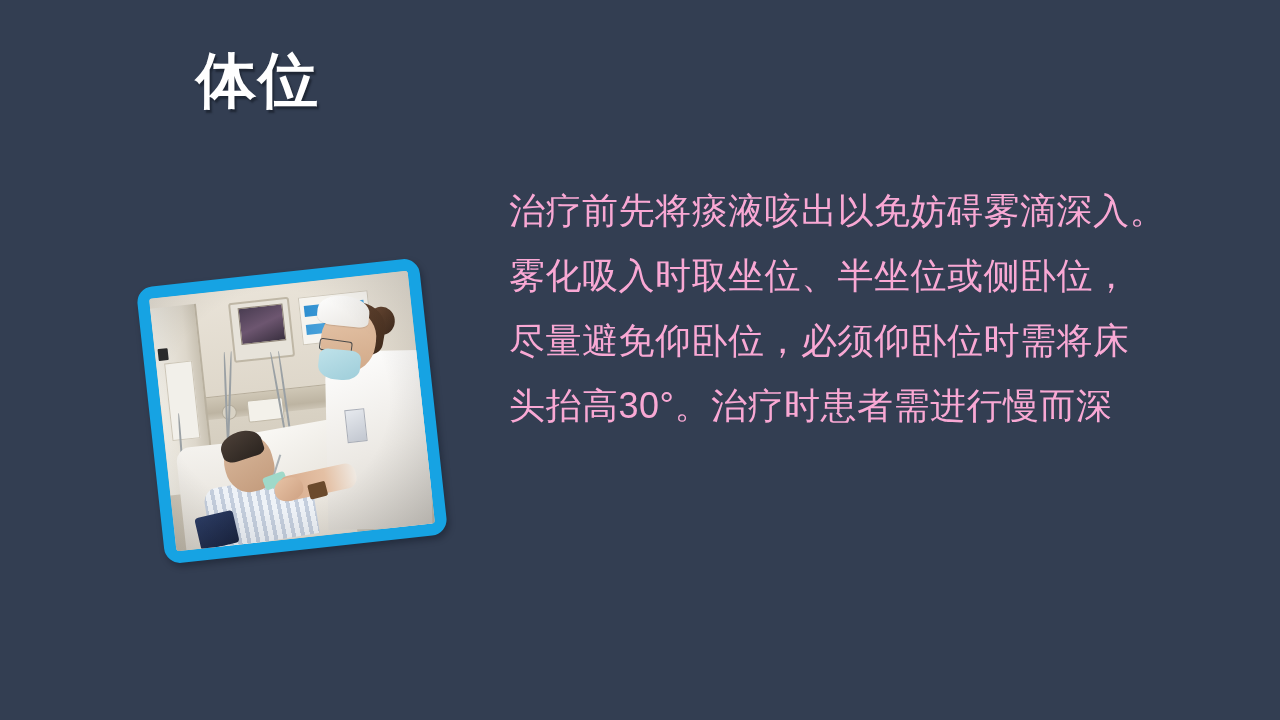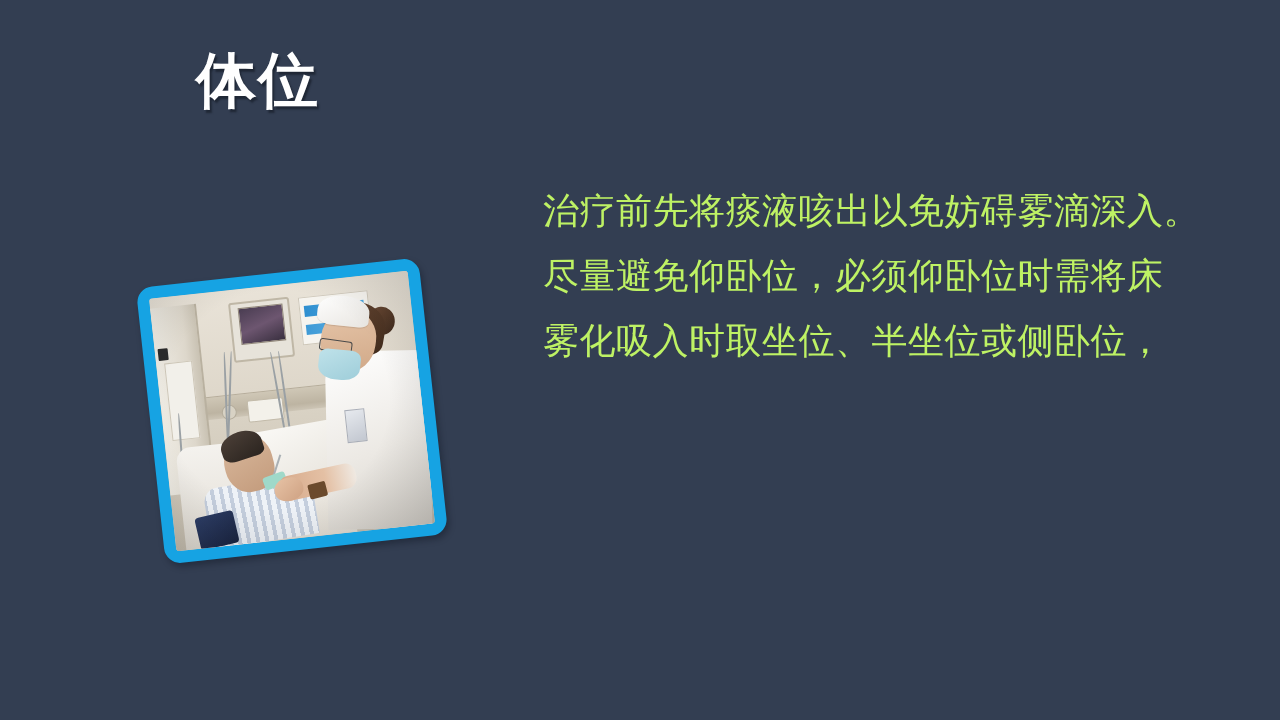--- a/index.html
+++ b/index.html
@@ -30,24 +30,24 @@
     color: #ffffff;
     letter-spacing: 2px;
     line-height: 1.15;
     text-shadow: 2px 3px 2px rgba(15, 20, 30, 0.55);
     white-space: nowrap;
   }
 
   
   .body-text {
     position: absolute;
-    left: 543px;
+    left: 509px;
     top: 178px;
     width: 672px;
-    color: #bef264;
+    color: #f9a8d4;
     font-size: 36px;
     line-height: 65px;
     letter-spacing: 0.5px;
     white-space: nowrap;
   }
   .body-text .tline {
     display: block;
     height: 65px;
   }
 
@@ -303,17 +303,18 @@
       <div class="ph-nurse-arm"></div>
       <div class="ph-nurse-hand"></div>
       <div class="ph-watch"></div>
 
       <div class="ph-vignette"></div>
     </div>
   </div>
 
   <div class="body-text">
     <span class="tline">治疗前先将痰液咳出以免妨碍雾滴深入。</span>
+    <span class="tline">雾化吸入时取坐位、半坐位或侧卧位，</span>
     <span class="tline">尽量避免仰卧位，必须仰卧位时需将床</span>
-    <span class="tline">雾化吸入时取坐位、半坐位或侧卧位，</span>
+    <span class="tline">头抬高30°。治疗时患者需进行慢而深</span>
   </div>
 
 </div>
 
 </body></html>

